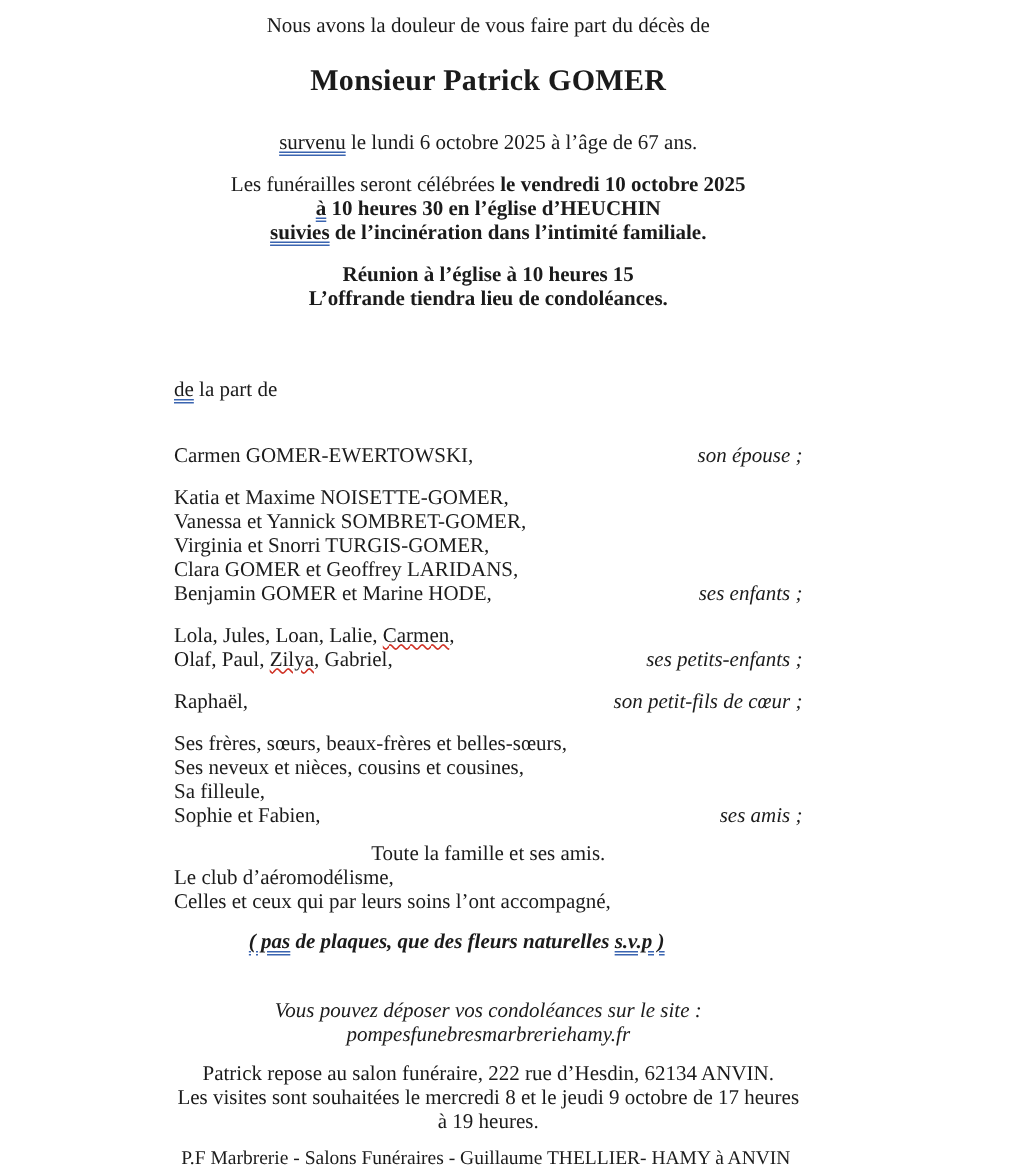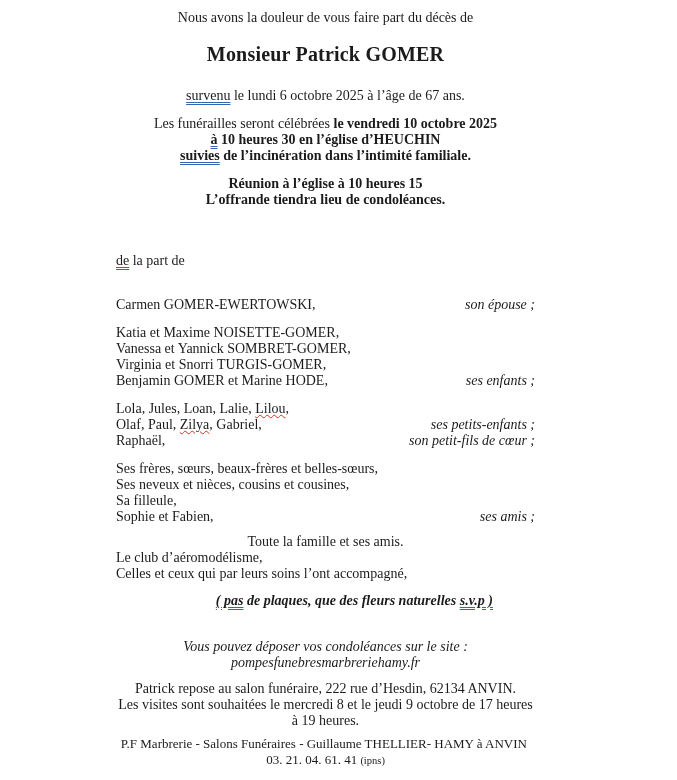--- a/index.html
+++ b/index.html
@@ -26,21 +26,21 @@
     text-decoration-color:var(--grammar,#3a64b0);
     text-underline-offset:2px;
   }
   .spell {
     text-decoration-line:underline;
     text-decoration-style:wavy;
     text-decoration-color:var(--spell,#d03226);
     text-decoration-thickness:1px;
     text-underline-offset:1px;
   }
-  .flowers { font-weight:bold; font-style:italic; text-align:right; padding-right:42px; }
+  .flowers { font-weight:bold; font-style:italic; text-align:center; padding-right:42px; }
   .footer  { font-size:13px; text-align:center; }
   .footer-suffix { font-size:10.5px; }
 </style>
 </head>
 <body>
 
 <div class="page">
 
   <div class="center" style="margin-top:10px;">Nous avons la douleur de vous faire part du décès de</div>
 
@@ -63,35 +63,36 @@
 
   <div class="row" style="margin-top:28px;text-align:center;">
     <span>Carmen GOMER-EWERTOWSKI,</span>
     <span class="rel">son épouse ;</span>
   </div>
 
   <div style="margin-top:12px;">
     <div>Katia et Maxime NOISETTE-GOMER,</div>
     <div>Vanessa et Yannick SOMBRET-GOMER,</div>
     <div>Virginia et Snorri TURGIS-GOMER,</div>
+    <div>Clara GOMER et Geoffrey LARIDANS,</div>
     <div class="row">
       <span>Benjamin GOMER et Marine HODE,</span>
       <span class="rel">ses enfants ;</span>
     </div>
   </div>
 
   <div style="margin-top:12px;">
-    <div><span>Lola, Jules, Loan, Lalie, </span><span class="spell">Lilou</span><span>,</span></div>
+    <div><span>Lola, Jules, Loan, Lalie, </span><span class="spell">Carmen</span><span>,</span></div>
     <div class="row">
       <span><span>Olaf, Paul, </span><span class="spell">Zilya</span><span>, Gabriel,</span></span>
       <span class="rel">ses petits-enfants ;</span>
     </div>
   </div>
 
-  <div class="row" style="margin-top:0;">
+  <div class="row" style="margin-top:12px;">
     <span>Raphaël,</span>
     <span class="rel">son petit-fils de cœur ;</span>
   </div>
 
   <div style="margin-top:12px;">
     <div>Ses frères, sœurs, beaux-frères et belles-sœurs,</div>
     <div>Ses neveux et nièces, cousins et cousines,</div>
     <div>Sa filleule,</div>
     <div class="row">
       <span>Sophie et Fabien,</span>

